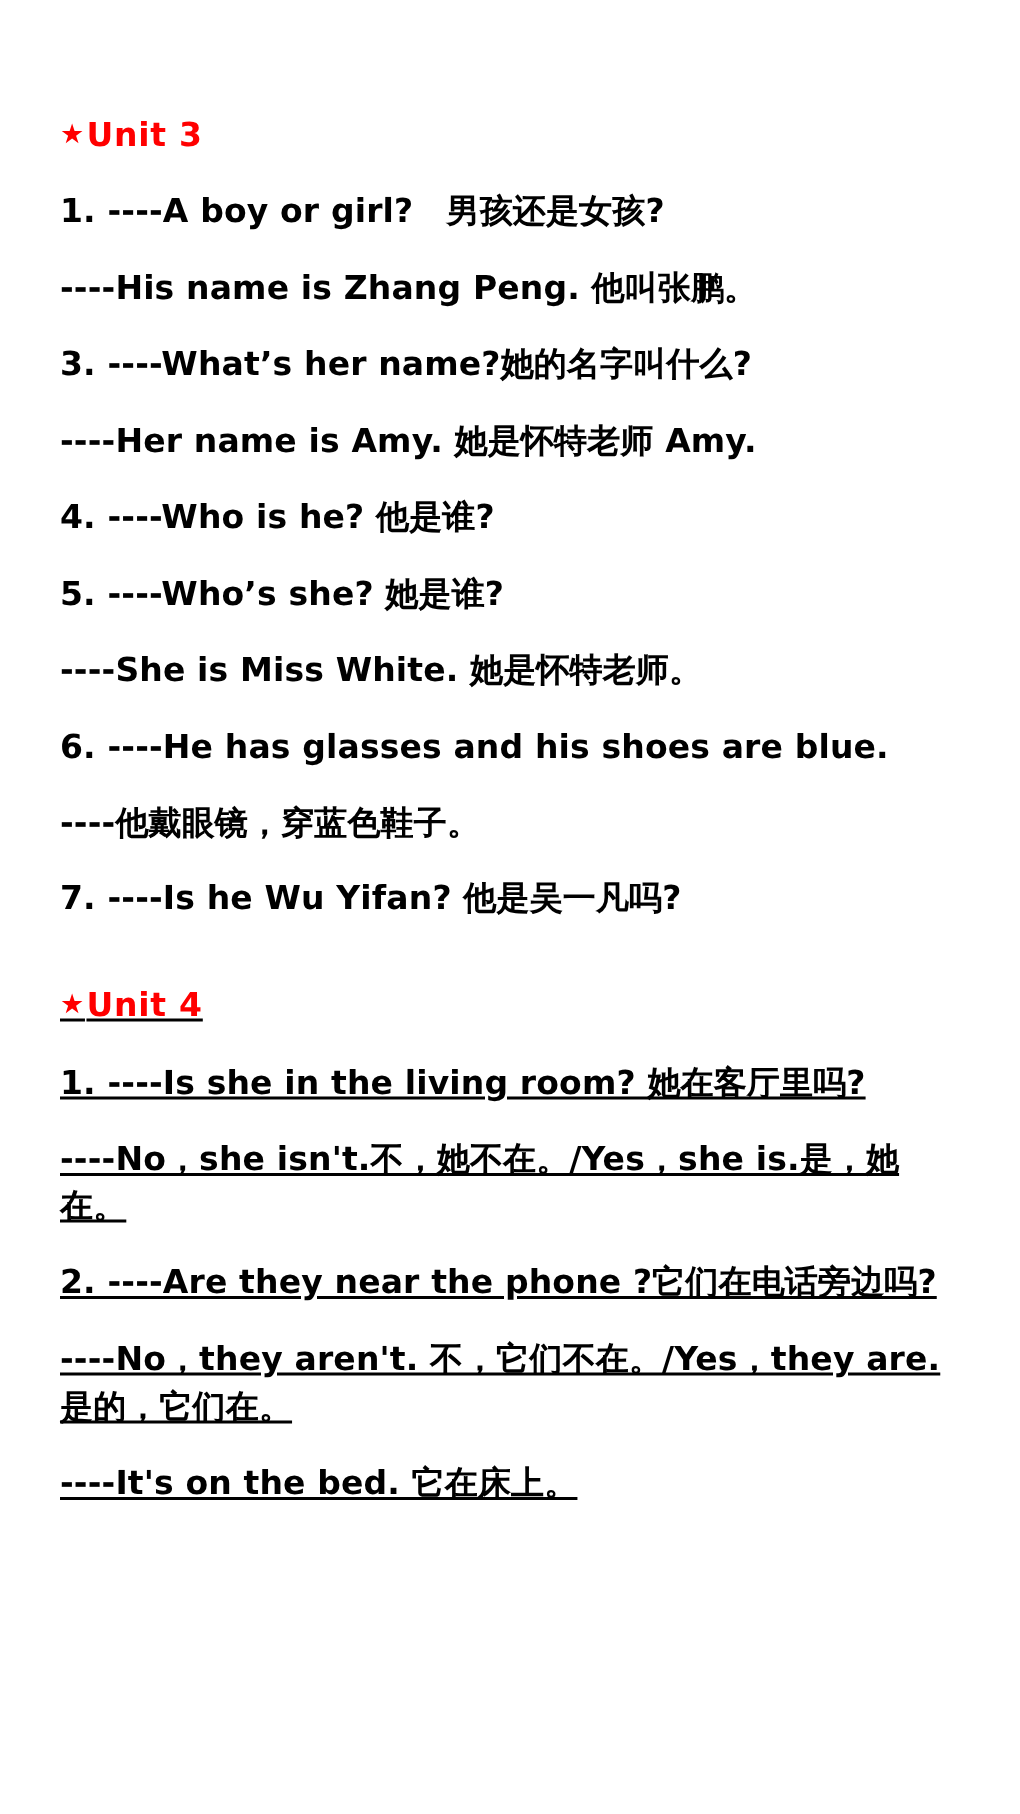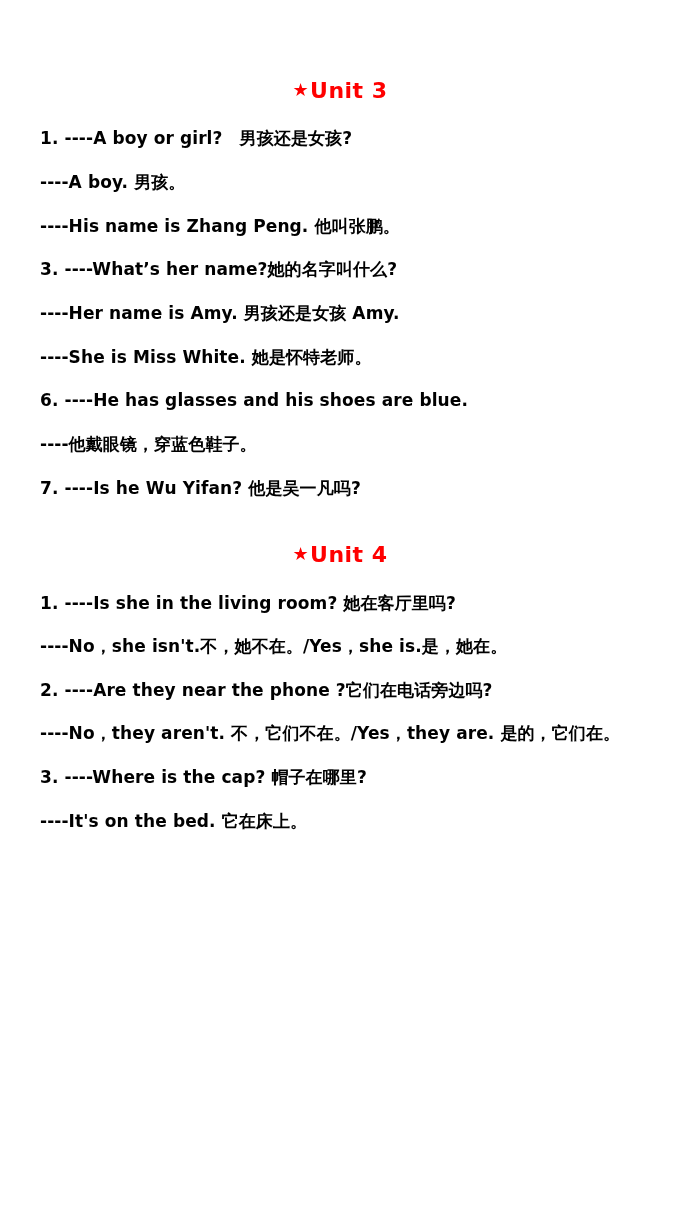--- a/index.html
+++ b/index.html
@@ -14,75 +14,76 @@
     color: #000000;
   }
   .page {
     width: 680px;
     min-height: 1209px;
     box-sizing: border-box;
     padding: 78px 40px 20px 40px;
     position: relative;
   }
   .unit-heading {
-    text-align: center;
+    text-align: left;
     color: #ff0000;
     font-weight: bold;
     font-size: 22px;
     letter-spacing: 0.5px;
     margin: 0 0 22px 0;
     line-height: 1.2;
   }
   .unit-heading .star {
     font-size: 18px;
     vertical-align: 2px;
     margin-right: 1px;
   }
   .line {
-    font-size: 17px;
+    font-size: 22px;
     font-weight: bold;
     line-height: 1.45;
     margin: 0 0 19px 0;
     color: #000000;
     letter-spacing: 0.1px;
     word-break: break-word;
   }
   .section + .section {
     margin-top: 42px;
+    text-decoration: underline;
   }
   .spacer-bottom {
     height: 120px;
   }
 </style>
 </head>
 <body>
 
 <div class="page">
 
   <section class="section">
     <h2 class="unit-heading">
       <span class="star">★</span><span>Unit 3</span>
     </h2>
     <p class="line">1. ----A boy or girl?　男孩还是女孩?</p>
-    <p class="line">----A boy. 男孩。</p>
     <p class="line">----His name is Zhang Peng. 他叫张鹏。</p>
     <p class="line">3. ----What’s her name?她的名字叫什么?</p>
-    <p class="line">----Her name is Amy. 男孩还是女孩 Amy.</p>
+    <p class="line">----Her name is Amy. 她是怀特老师 Amy.</p>
+    <p class="line">4. ----Who is he? 他是谁?</p>
+    <p class="line">5. ----Who’s she? 她是谁?</p>
     <p class="line">----She is Miss White. 她是怀特老师。</p>
     <p class="line">6. ----He has glasses and his shoes are blue.</p>
     <p class="line">----他戴眼镜，穿蓝色鞋子。</p>
     <p class="line">7. ----Is he Wu Yifan? 他是吴一凡吗?</p>
   </section>
 
   <section class="section">
     <h2 class="unit-heading">
       <span class="star">★</span><span>Unit 4</span>
     </h2>
     <p class="line">1. ----Is she in the living room? 她在客厅里吗?</p>
     <p class="line">----No，she isn't.不，她不在。/Yes，she is.是，她在。</p>
     <p class="line">2. ----Are they near the phone ?它们在电话旁边吗?</p>
     <p class="line">----No，they aren't. 不，它们不在。/Yes，they are. 是的，它们在。</p>
-    <p class="line">3. ----Where is the cap? 帽子在哪里?</p>
     <p class="line">----It's on the bed. 它在床上。</p>
   </section>
 
   <div class="spacer-bottom"></div>
 </div>
 
 </body></html>

